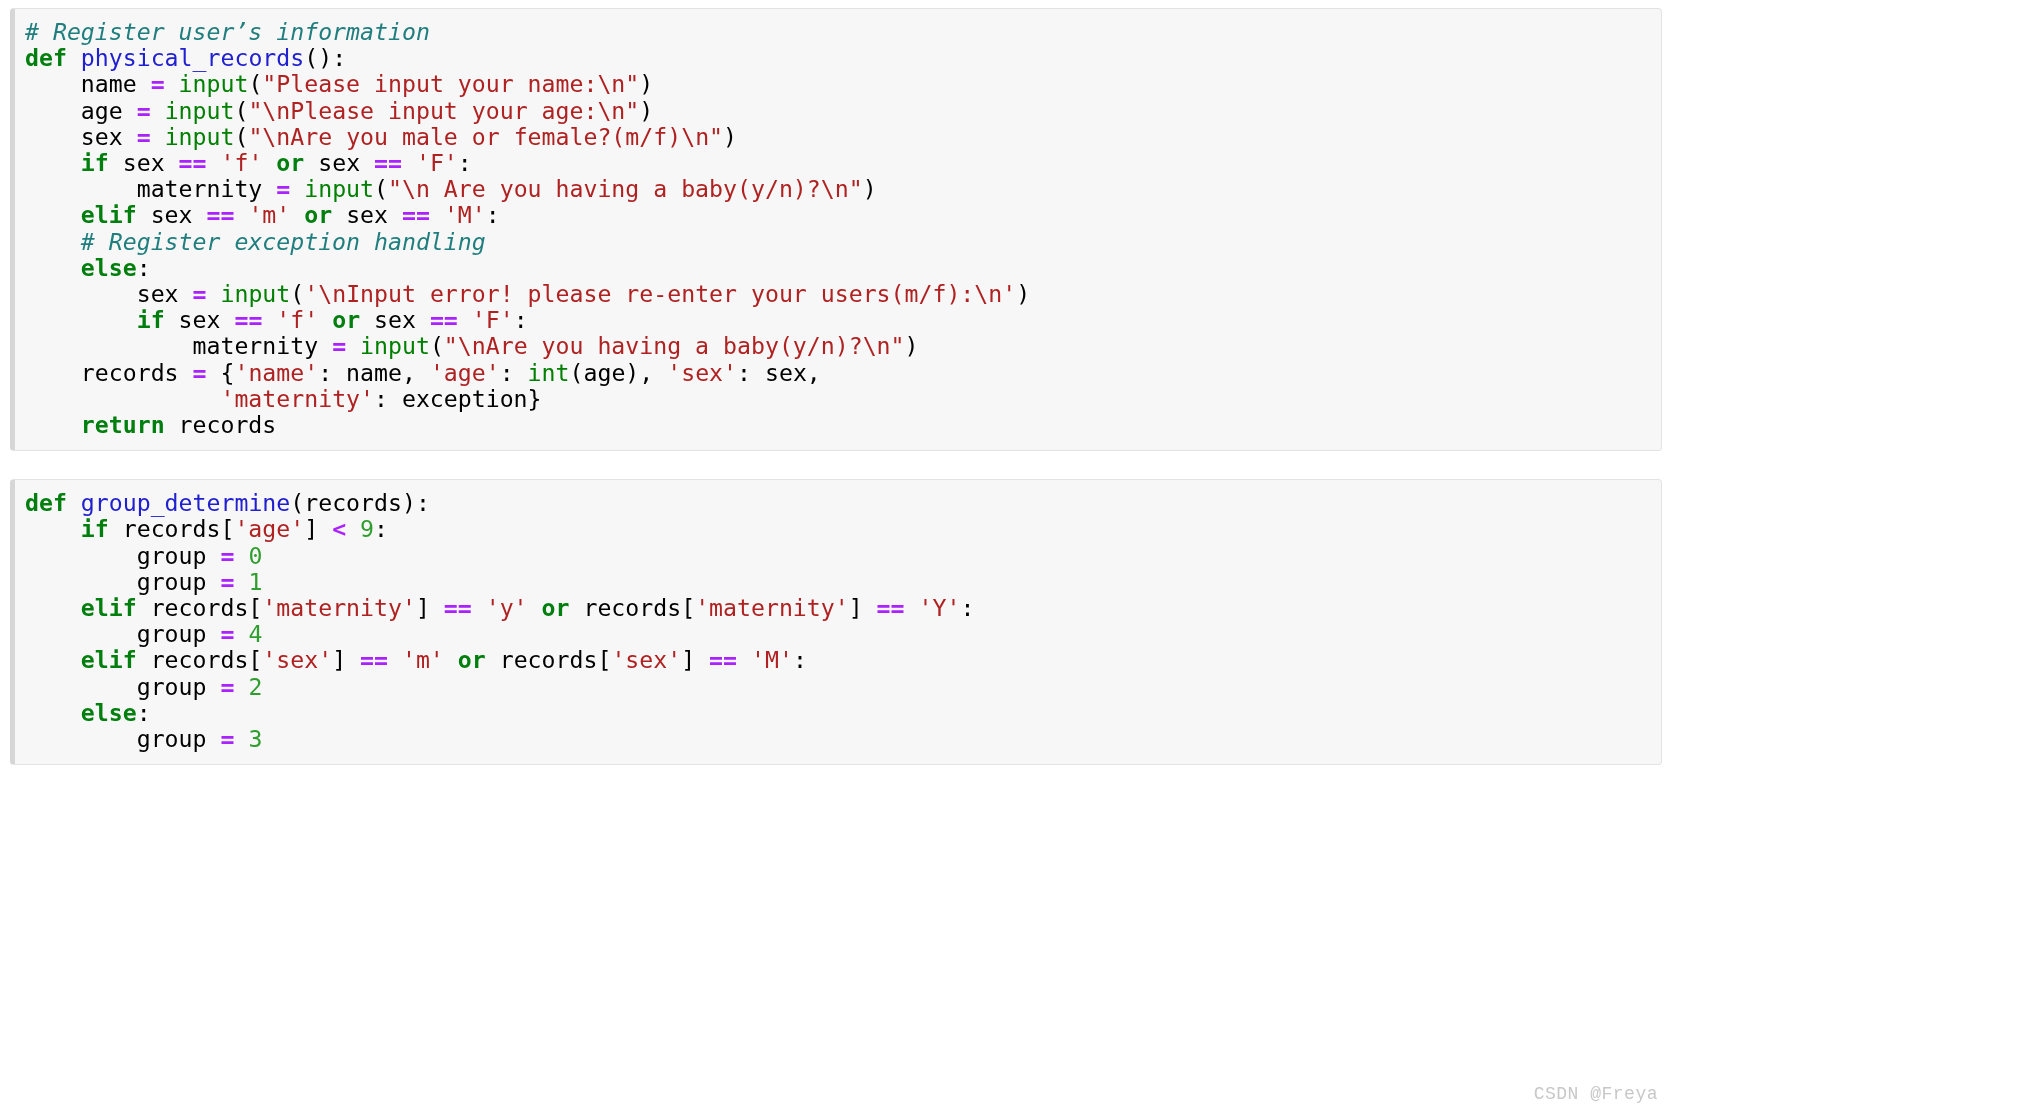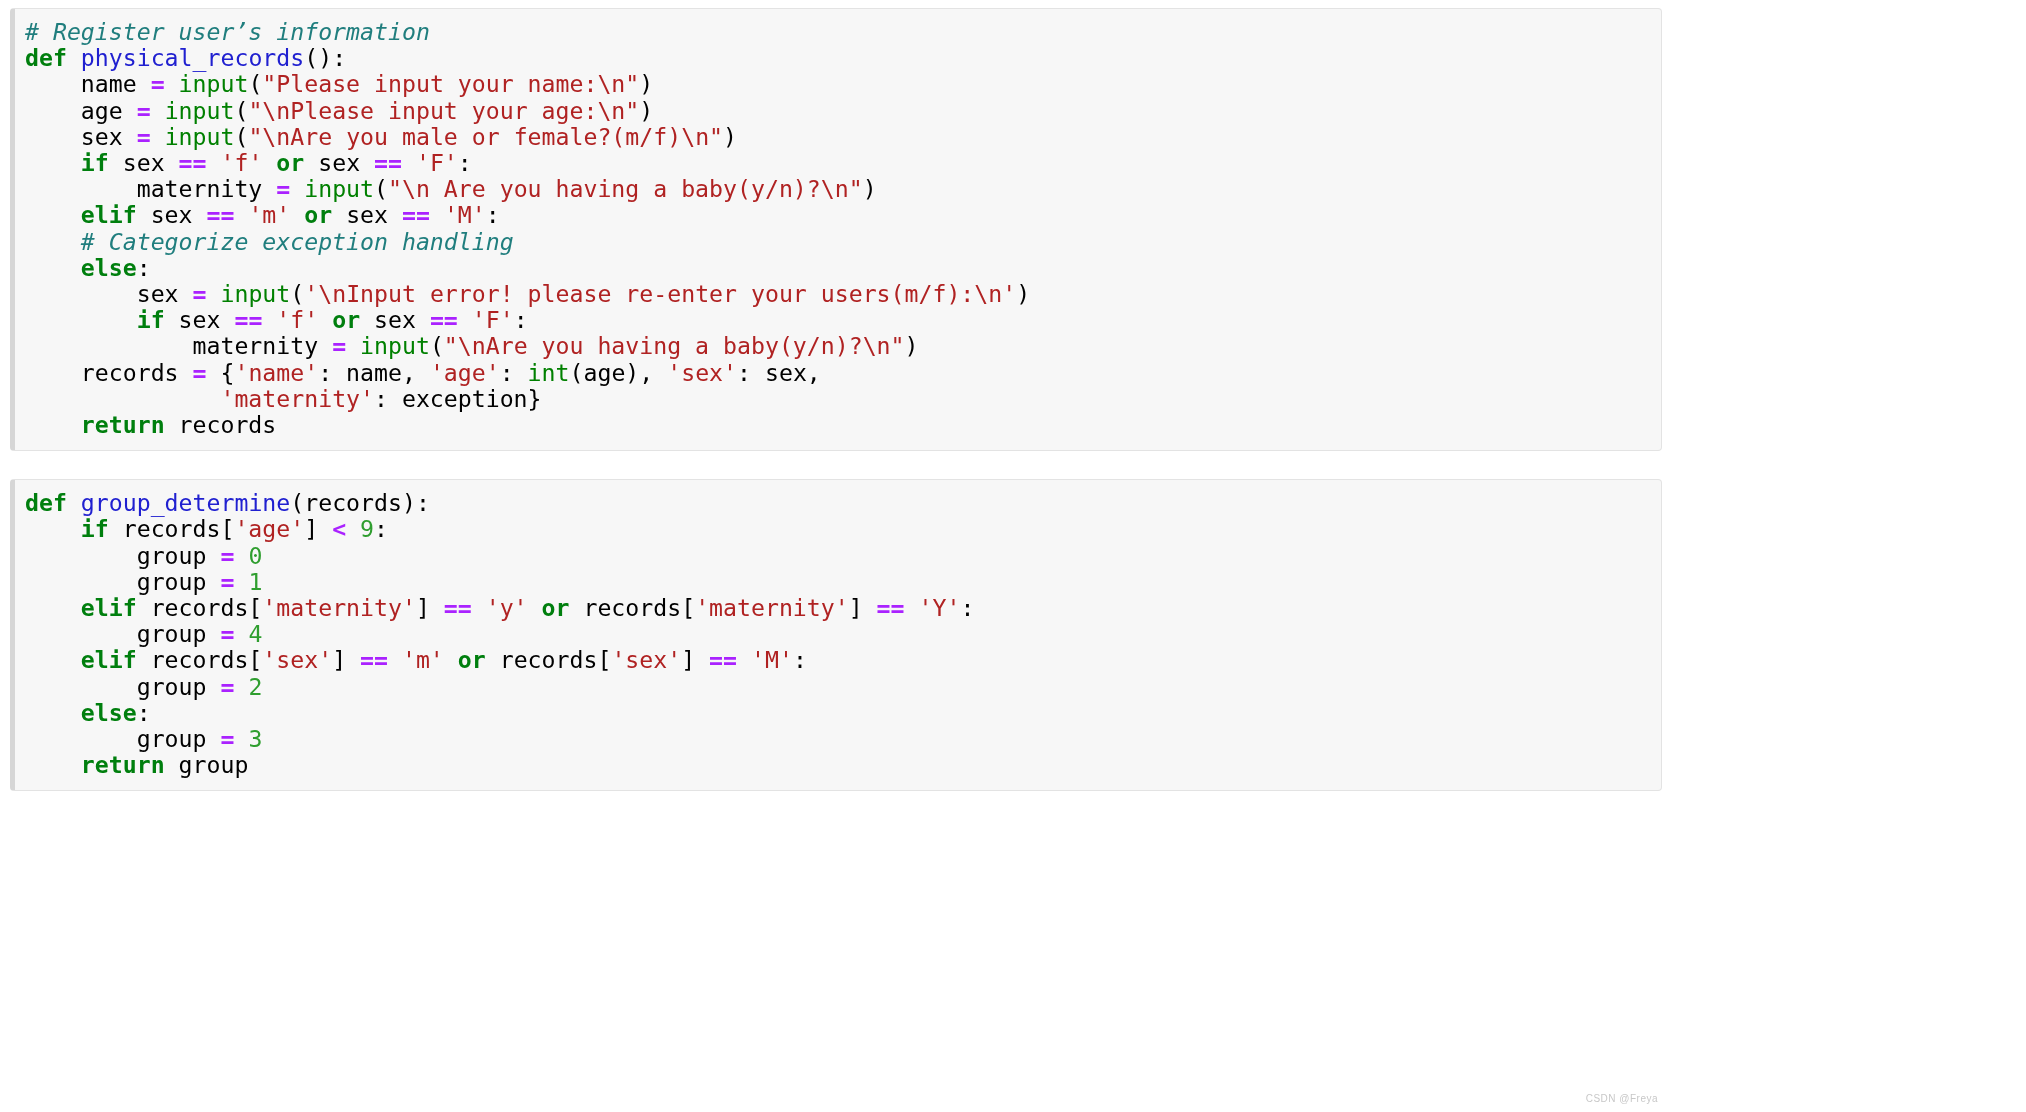--- a/index.html
+++ b/index.html
@@ -44,57 +44,56 @@
   .tok-func     { color: #2020d0; }
   .tok-builtin  { color: #008000; }
   .tok-string   { color: #b02222; }
   .tok-operator { color: #aa22ff; font-weight: bold; }
   .tok-number   { color: #2f9e2f; }
   .tok-plain    { color: #000000; }
   .watermark {
     position: absolute;
     right: 14px;
     bottom: 8px;
-    font-family: Liberation Sans, sans-serif;
-    font-size: 10px;
+    font-family: Liberation Mono, monospace;
+    font-size: 18px;
     color: #c8c8c8;
     letter-spacing: 0.5px;
     white-space: pre;
     margin-top: 16px;
   }
 </style>
 </head>
 <body>
 
 <div class="page">
   <div class="code-block" id="code-block-1">
       <div class="code-line"><span class="tok-comment"># Register user’s information</span></div>
       <div class="code-line"><span class="tok-keyword">def</span><span class="tok-plain"> </span><span class="tok-func">physical_records</span><span class="tok-plain">():</span></div>
       <div class="code-line"><span class="tok-plain">    name </span><span class="tok-operator">=</span><span class="tok-plain"> </span><span class="tok-builtin">input</span><span class="tok-plain">(</span><span class="tok-string">"Please input your name:\n"</span><span class="tok-plain">)</span></div>
       <div class="code-line"><span class="tok-plain">    age </span><span class="tok-operator">=</span><span class="tok-plain"> </span><span class="tok-builtin">input</span><span class="tok-plain">(</span><span class="tok-string">"\nPlease input your age:\n"</span><span class="tok-plain">)</span></div>
       <div class="code-line"><span class="tok-plain">    sex </span><span class="tok-operator">=</span><span class="tok-plain"> </span><span class="tok-builtin">input</span><span class="tok-plain">(</span><span class="tok-string">"\nAre you male or female?(m/f)\n"</span><span class="tok-plain">)</span></div>
       <div class="code-line"><span class="tok-plain">    </span><span class="tok-keyword">if</span><span class="tok-plain"> sex </span><span class="tok-operator">==</span><span class="tok-plain"> </span><span class="tok-string">'f'</span><span class="tok-plain"> </span><span class="tok-keyword">or</span><span class="tok-plain"> sex </span><span class="tok-operator">==</span><span class="tok-plain"> </span><span class="tok-string">'F'</span><span class="tok-plain">:</span></div>
       <div class="code-line"><span class="tok-plain">        maternity </span><span class="tok-operator">=</span><span class="tok-plain"> </span><span class="tok-builtin">input</span><span class="tok-plain">(</span><span class="tok-string">"\n Are you having a baby(y/n)?\n"</span><span class="tok-plain">)</span></div>
       <div class="code-line"><span class="tok-plain">    </span><span class="tok-keyword">elif</span><span class="tok-plain"> sex </span><span class="tok-operator">==</span><span class="tok-plain"> </span><span class="tok-string">'m'</span><span class="tok-plain"> </span><span class="tok-keyword">or</span><span class="tok-plain"> sex </span><span class="tok-operator">==</span><span class="tok-plain"> </span><span class="tok-string">'M'</span><span class="tok-plain">:</span></div>
-      <div class="code-line"><span class="tok-plain">    </span><span class="tok-comment"># Categorize exception handling</span></div>
+      <div class="code-line"><span class="tok-plain">    </span><span class="tok-comment"># Register exception handling</span></div>
       <div class="code-line"><span class="tok-plain">    </span><span class="tok-keyword">else</span><span class="tok-plain">:</span></div>
       <div class="code-line"><span class="tok-plain">        sex </span><span class="tok-operator">=</span><span class="tok-plain"> </span><span class="tok-builtin">input</span><span class="tok-plain">(</span><span class="tok-string">'\nInput error! please re-enter your users(m/f):\n'</span><span class="tok-plain">)</span></div>
       <div class="code-line"><span class="tok-plain">        </span><span class="tok-keyword">if</span><span class="tok-plain"> sex </span><span class="tok-operator">==</span><span class="tok-plain"> </span><span class="tok-string">'f'</span><span class="tok-plain"> </span><span class="tok-keyword">or</span><span class="tok-plain"> sex </span><span class="tok-operator">==</span><span class="tok-plain"> </span><span class="tok-string">'F'</span><span class="tok-plain">:</span></div>
       <div class="code-line"><span class="tok-plain">            maternity </span><span class="tok-operator">=</span><span class="tok-plain"> </span><span class="tok-builtin">input</span><span class="tok-plain">(</span><span class="tok-string">"\nAre you having a baby(y/n)?\n"</span><span class="tok-plain">)</span></div>
       <div class="code-line"><span class="tok-plain">    records </span><span class="tok-operator">=</span><span class="tok-plain"> {</span><span class="tok-string">'name'</span><span class="tok-plain">: name, </span><span class="tok-string">'age'</span><span class="tok-plain">: </span><span class="tok-builtin">int</span><span class="tok-plain">(age), </span><span class="tok-string">'sex'</span><span class="tok-plain">: sex,</span></div>
       <div class="code-line"><span class="tok-plain">              </span><span class="tok-string">'maternity'</span><span class="tok-plain">: exception}</span></div>
       <div class="code-line"><span class="tok-plain">    </span><span class="tok-keyword">return</span><span class="tok-plain"> records</span></div>
     </div>
   <div class="code-block" id="code-block-2">
       <div class="code-line"><span class="tok-keyword">def</span><span class="tok-plain"> </span><span class="tok-func">group_determine</span><span class="tok-plain">(records):</span></div>
       <div class="code-line"><span class="tok-plain">    </span><span class="tok-keyword">if</span><span class="tok-plain"> records[</span><span class="tok-string">'age'</span><span class="tok-plain">] </span><span class="tok-operator">&lt;</span><span class="tok-plain"> </span><span class="tok-number">9</span><span class="tok-plain">:</span></div>
       <div class="code-line"><span class="tok-plain">        group </span><span class="tok-operator">=</span><span class="tok-plain"> </span><span class="tok-number">0</span></div>
       <div class="code-line"><span class="tok-plain">        group </span><span class="tok-operator">=</span><span class="tok-plain"> </span><span class="tok-number">1</span></div>
       <div class="code-line"><span class="tok-plain">    </span><span class="tok-keyword">elif</span><span class="tok-plain"> records[</span><span class="tok-string">'maternity'</span><span class="tok-plain">] </span><span class="tok-operator">==</span><span class="tok-plain"> </span><span class="tok-string">'y'</span><span class="tok-plain"> </span><span class="tok-keyword">or</span><span class="tok-plain"> records[</span><span class="tok-string">'maternity'</span><span class="tok-plain">] </span><span class="tok-operator">==</span><span class="tok-plain"> </span><span class="tok-string">'Y'</span><span class="tok-plain">:</span></div>
       <div class="code-line"><span class="tok-plain">        group </span><span class="tok-operator">=</span><span class="tok-plain"> </span><span class="tok-number">4</span></div>
       <div class="code-line"><span class="tok-plain">    </span><span class="tok-keyword">elif</span><span class="tok-plain"> records[</span><span class="tok-string">'sex'</span><span class="tok-plain">] </span><span class="tok-operator">==</span><span class="tok-plain"> </span><span class="tok-string">'m'</span><span class="tok-plain"> </span><span class="tok-keyword">or</span><span class="tok-plain"> records[</span><span class="tok-string">'sex'</span><span class="tok-plain">] </span><span class="tok-operator">==</span><span class="tok-plain"> </span><span class="tok-string">'M'</span><span class="tok-plain">:</span></div>
       <div class="code-line"><span class="tok-plain">        group </span><span class="tok-operator">=</span><span class="tok-plain"> </span><span class="tok-number">2</span></div>
       <div class="code-line"><span class="tok-plain">    </span><span class="tok-keyword">else</span><span class="tok-plain">:</span></div>
       <div class="code-line"><span class="tok-plain">        group </span><span class="tok-operator">=</span><span class="tok-plain"> </span><span class="tok-number">3</span></div>
-      <div class="code-line"><span class="tok-plain">    </span><span class="tok-keyword">return</span><span class="tok-plain"> group</span></div>
     </div>
   <div class="watermark">CSDN @Freya</div>
 </div>
 
 </body></html>

